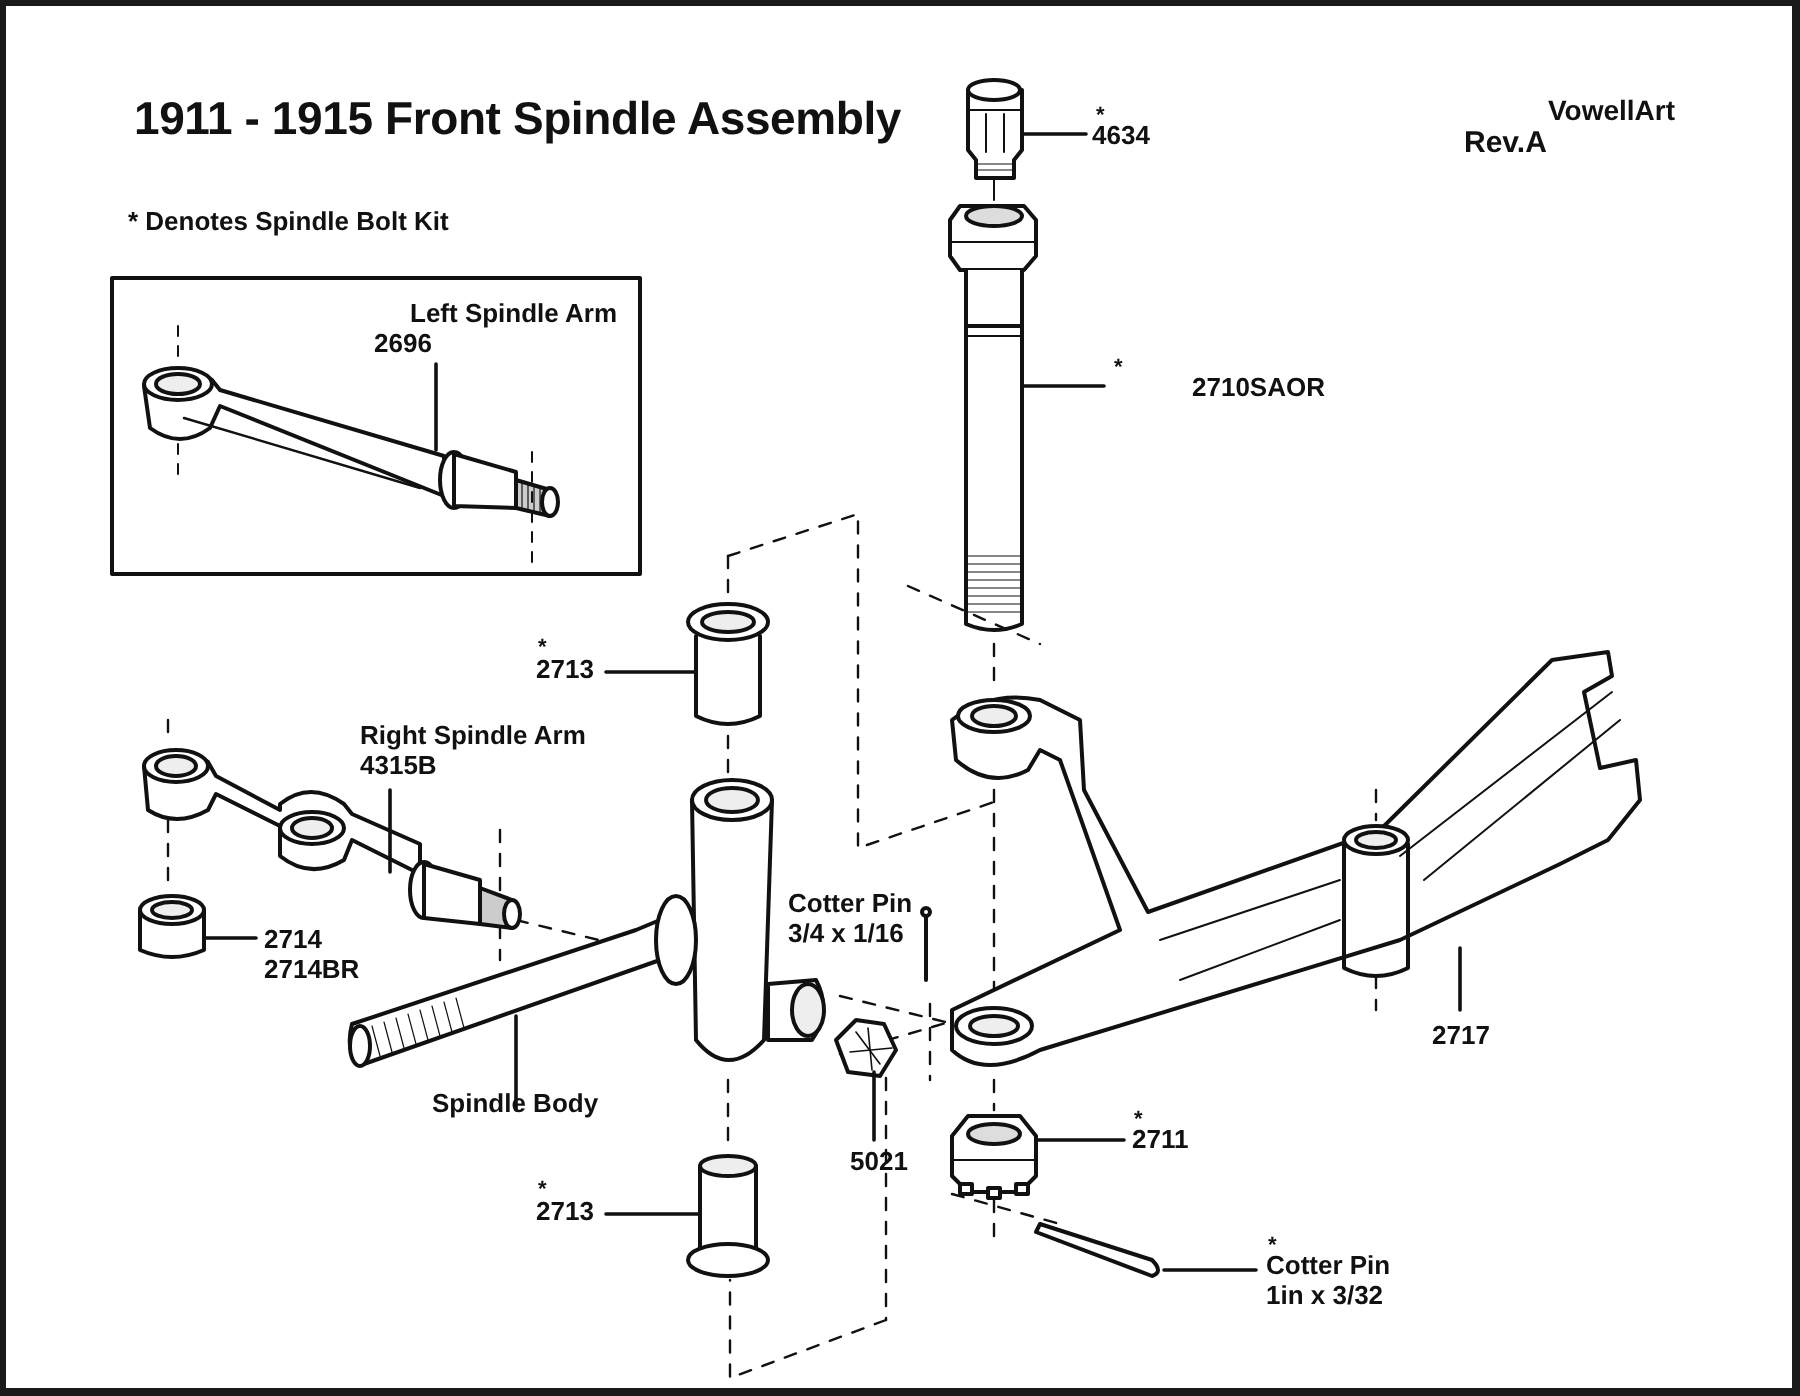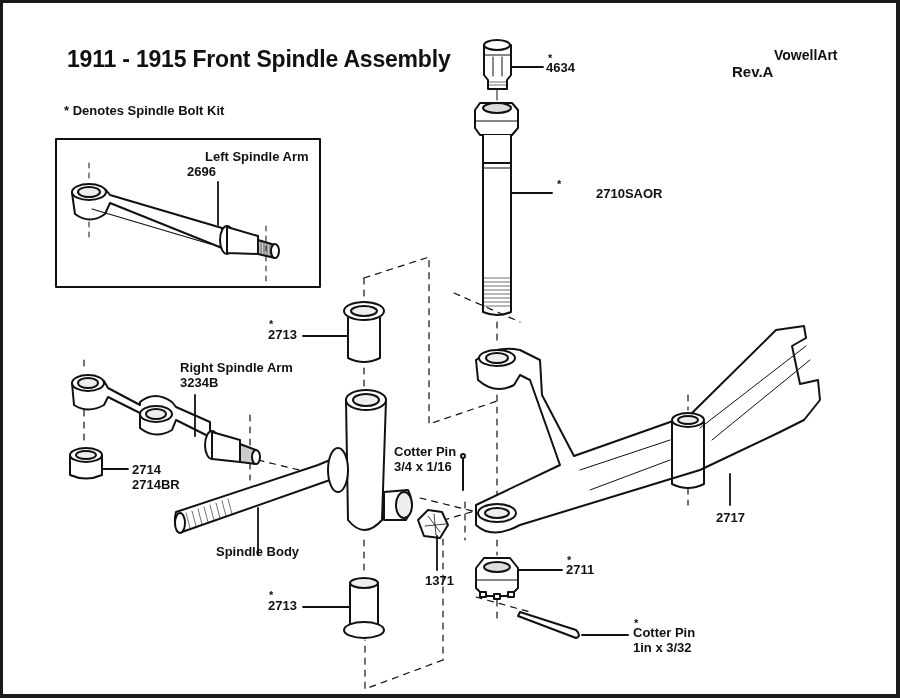--- a/index.html
+++ b/index.html
@@ -227,31 +227,31 @@
 <span class="star" style="left:557px;top:178px;">*</span>
 <div class="lbl" style="left:556px;top:186px;margin-left:40px;">2710SAOR</div>
 
 <div class="lbl" style="left:205px;top:149px;">Left Spindle Arm</div>
 <div class="lbl" style="left:187px;top:164px;">2696</div>
 
 <span class="star" style="left:269px;top:318px;">*</span>
 <div class="lbl" style="left:268px;top:327px;">2713</div>
 
 <div class="lbl" style="left:180px;top:360px;">Right Spindle Arm</div>
-<div class="lbl" style="left:180px;top:375px;">3234B</div>
+<div class="lbl" style="left:180px;top:375px;">4315B</div>
 
 <div class="lbl" style="left:132px;top:462px;">2714</div>
 <div class="lbl" style="left:132px;top:477px;">2714BR</div>
 
 <div class="lbl" style="left:394px;top:444px;">Cotter Pin</div>
 <div class="lbl" style="left:394px;top:459px;">3/4 x 1/16</div>
 
 <div class="lbl" style="left:216px;top:544px;">Spindle Body</div>
 
-<div class="lbl" style="left:425px;top:573px;">1371</div>
+<div class="lbl" style="left:425px;top:573px;">5021</div>
 
 <span class="star" style="left:269px;top:589px;">*</span>
 <div class="lbl" style="left:268px;top:598px;">2713</div>
 
 <span class="star" style="left:567px;top:554px;">*</span>
 <div class="lbl" style="left:566px;top:562px;">2711</div>
 
 <div class="lbl" style="left:716px;top:510px;">2717</div>
 
 <span class="star" style="left:634px;top:617px;">*</span>

